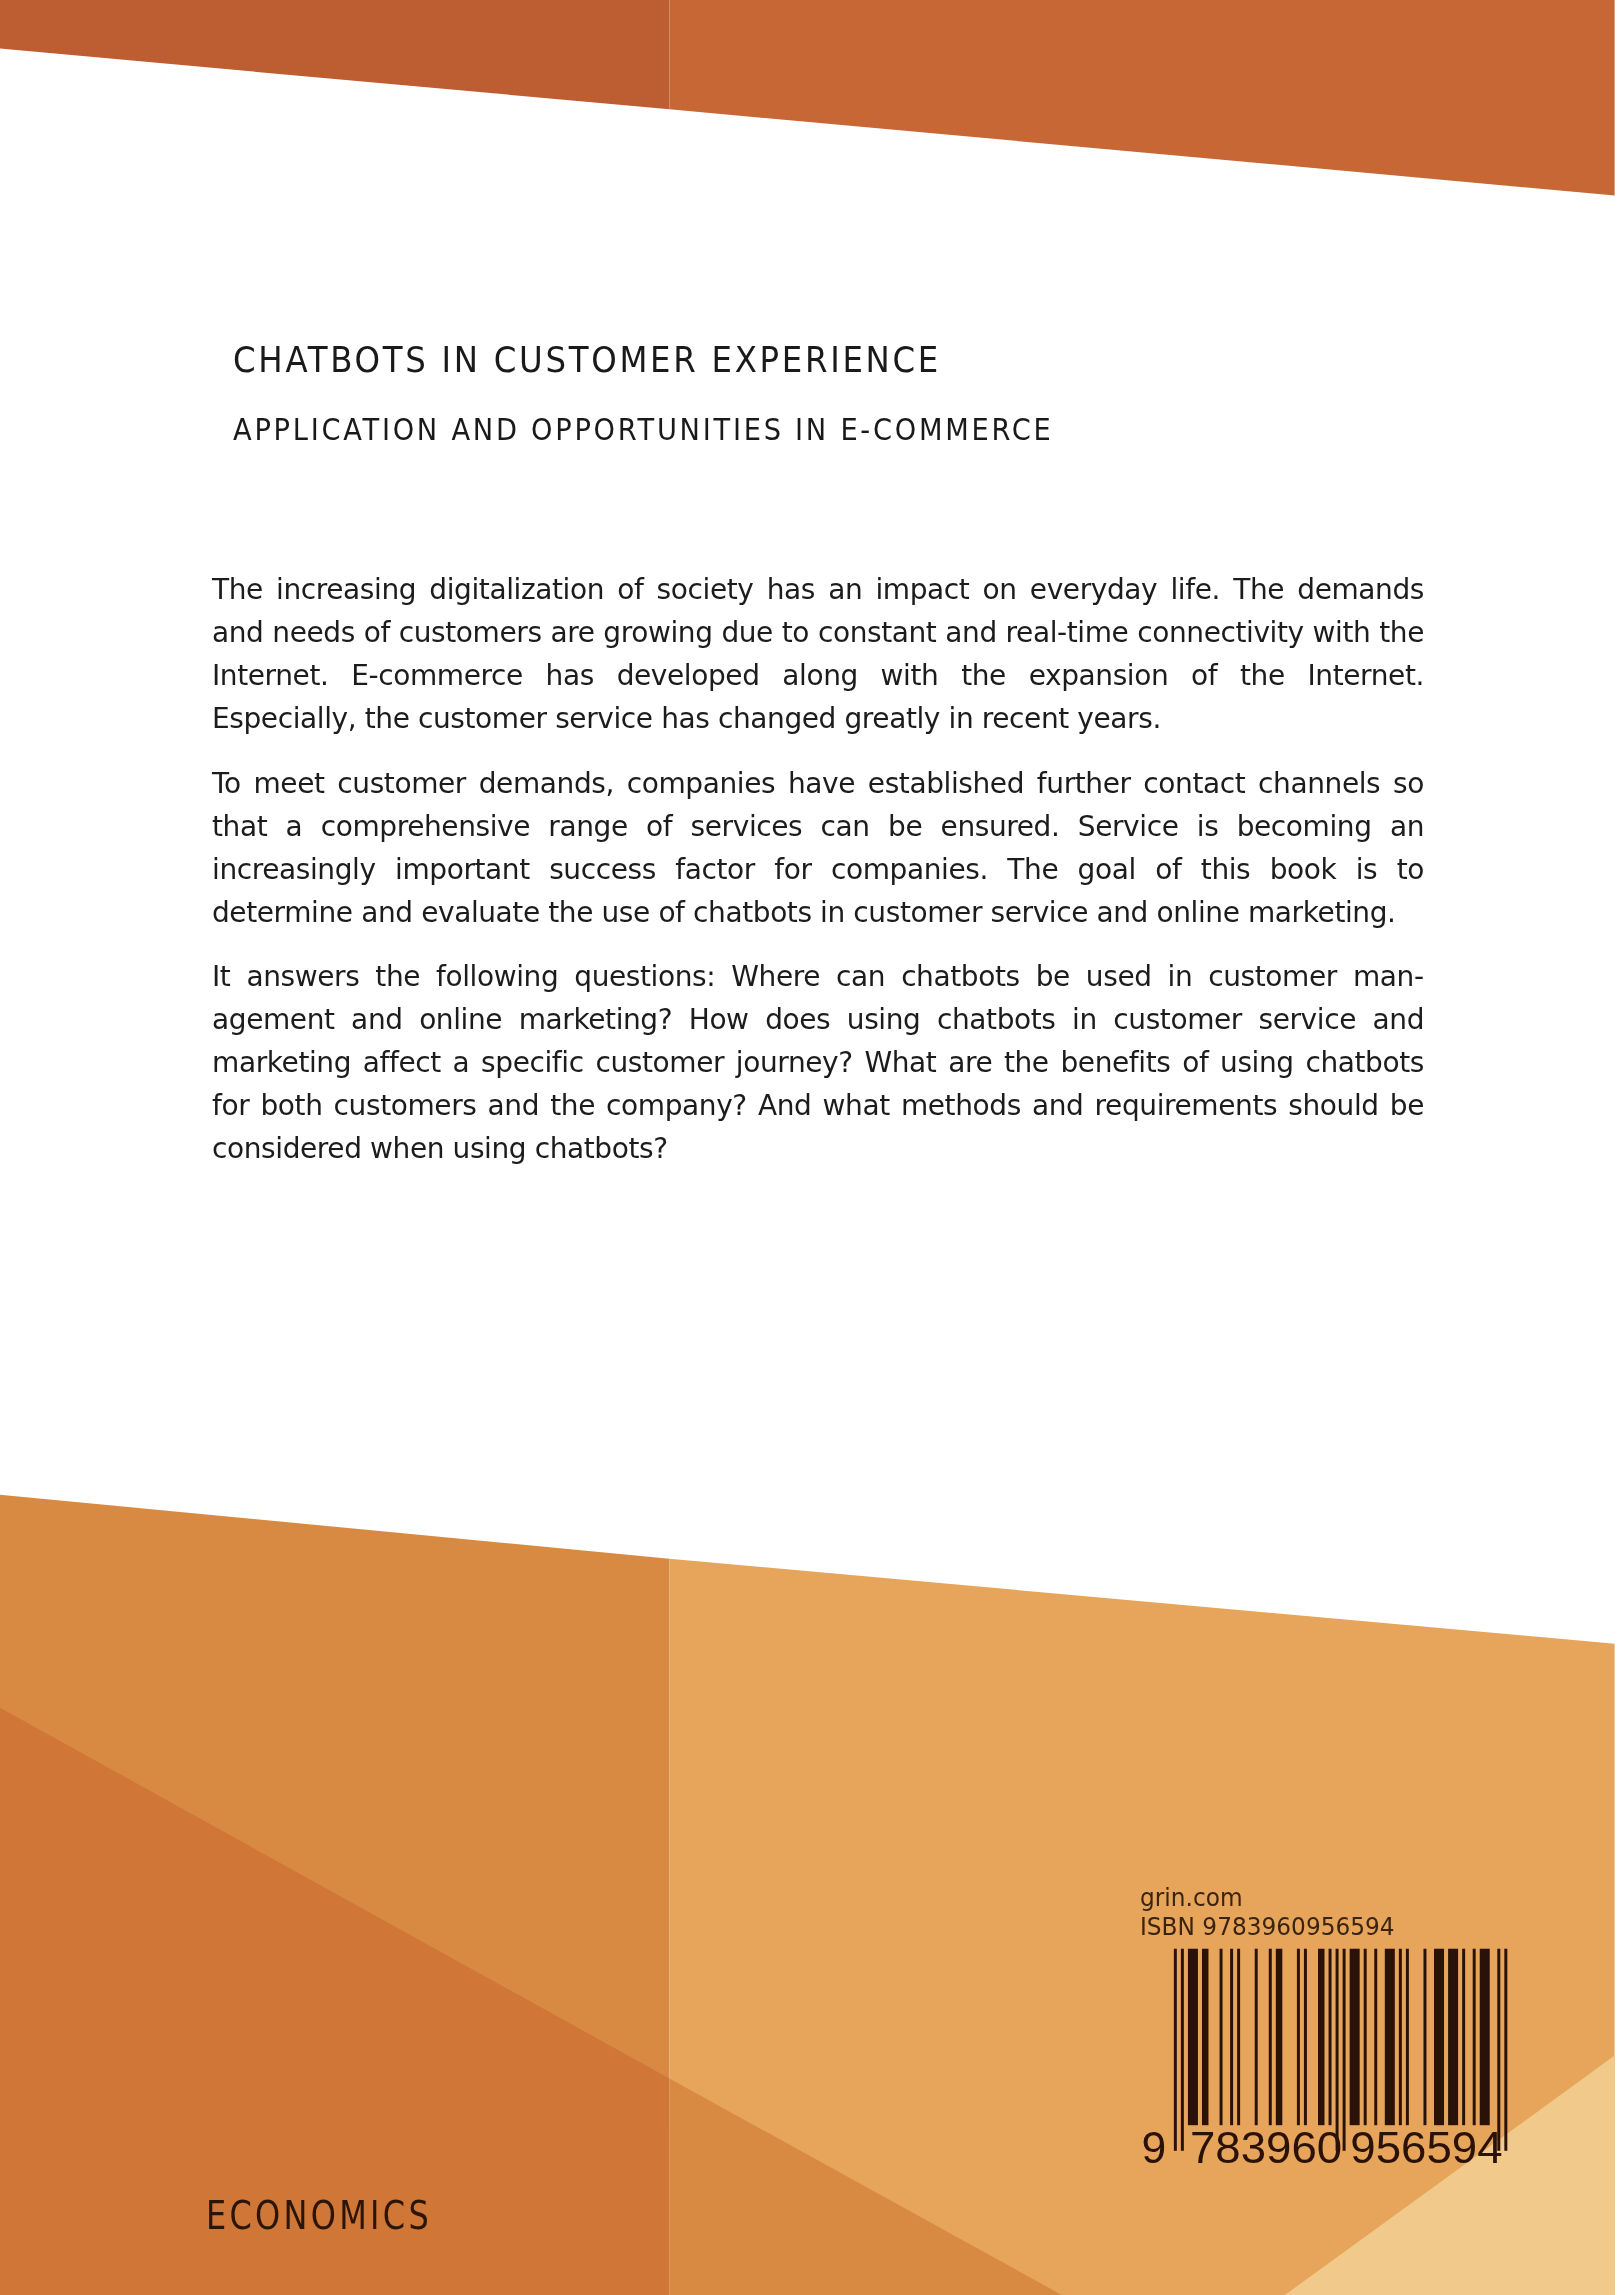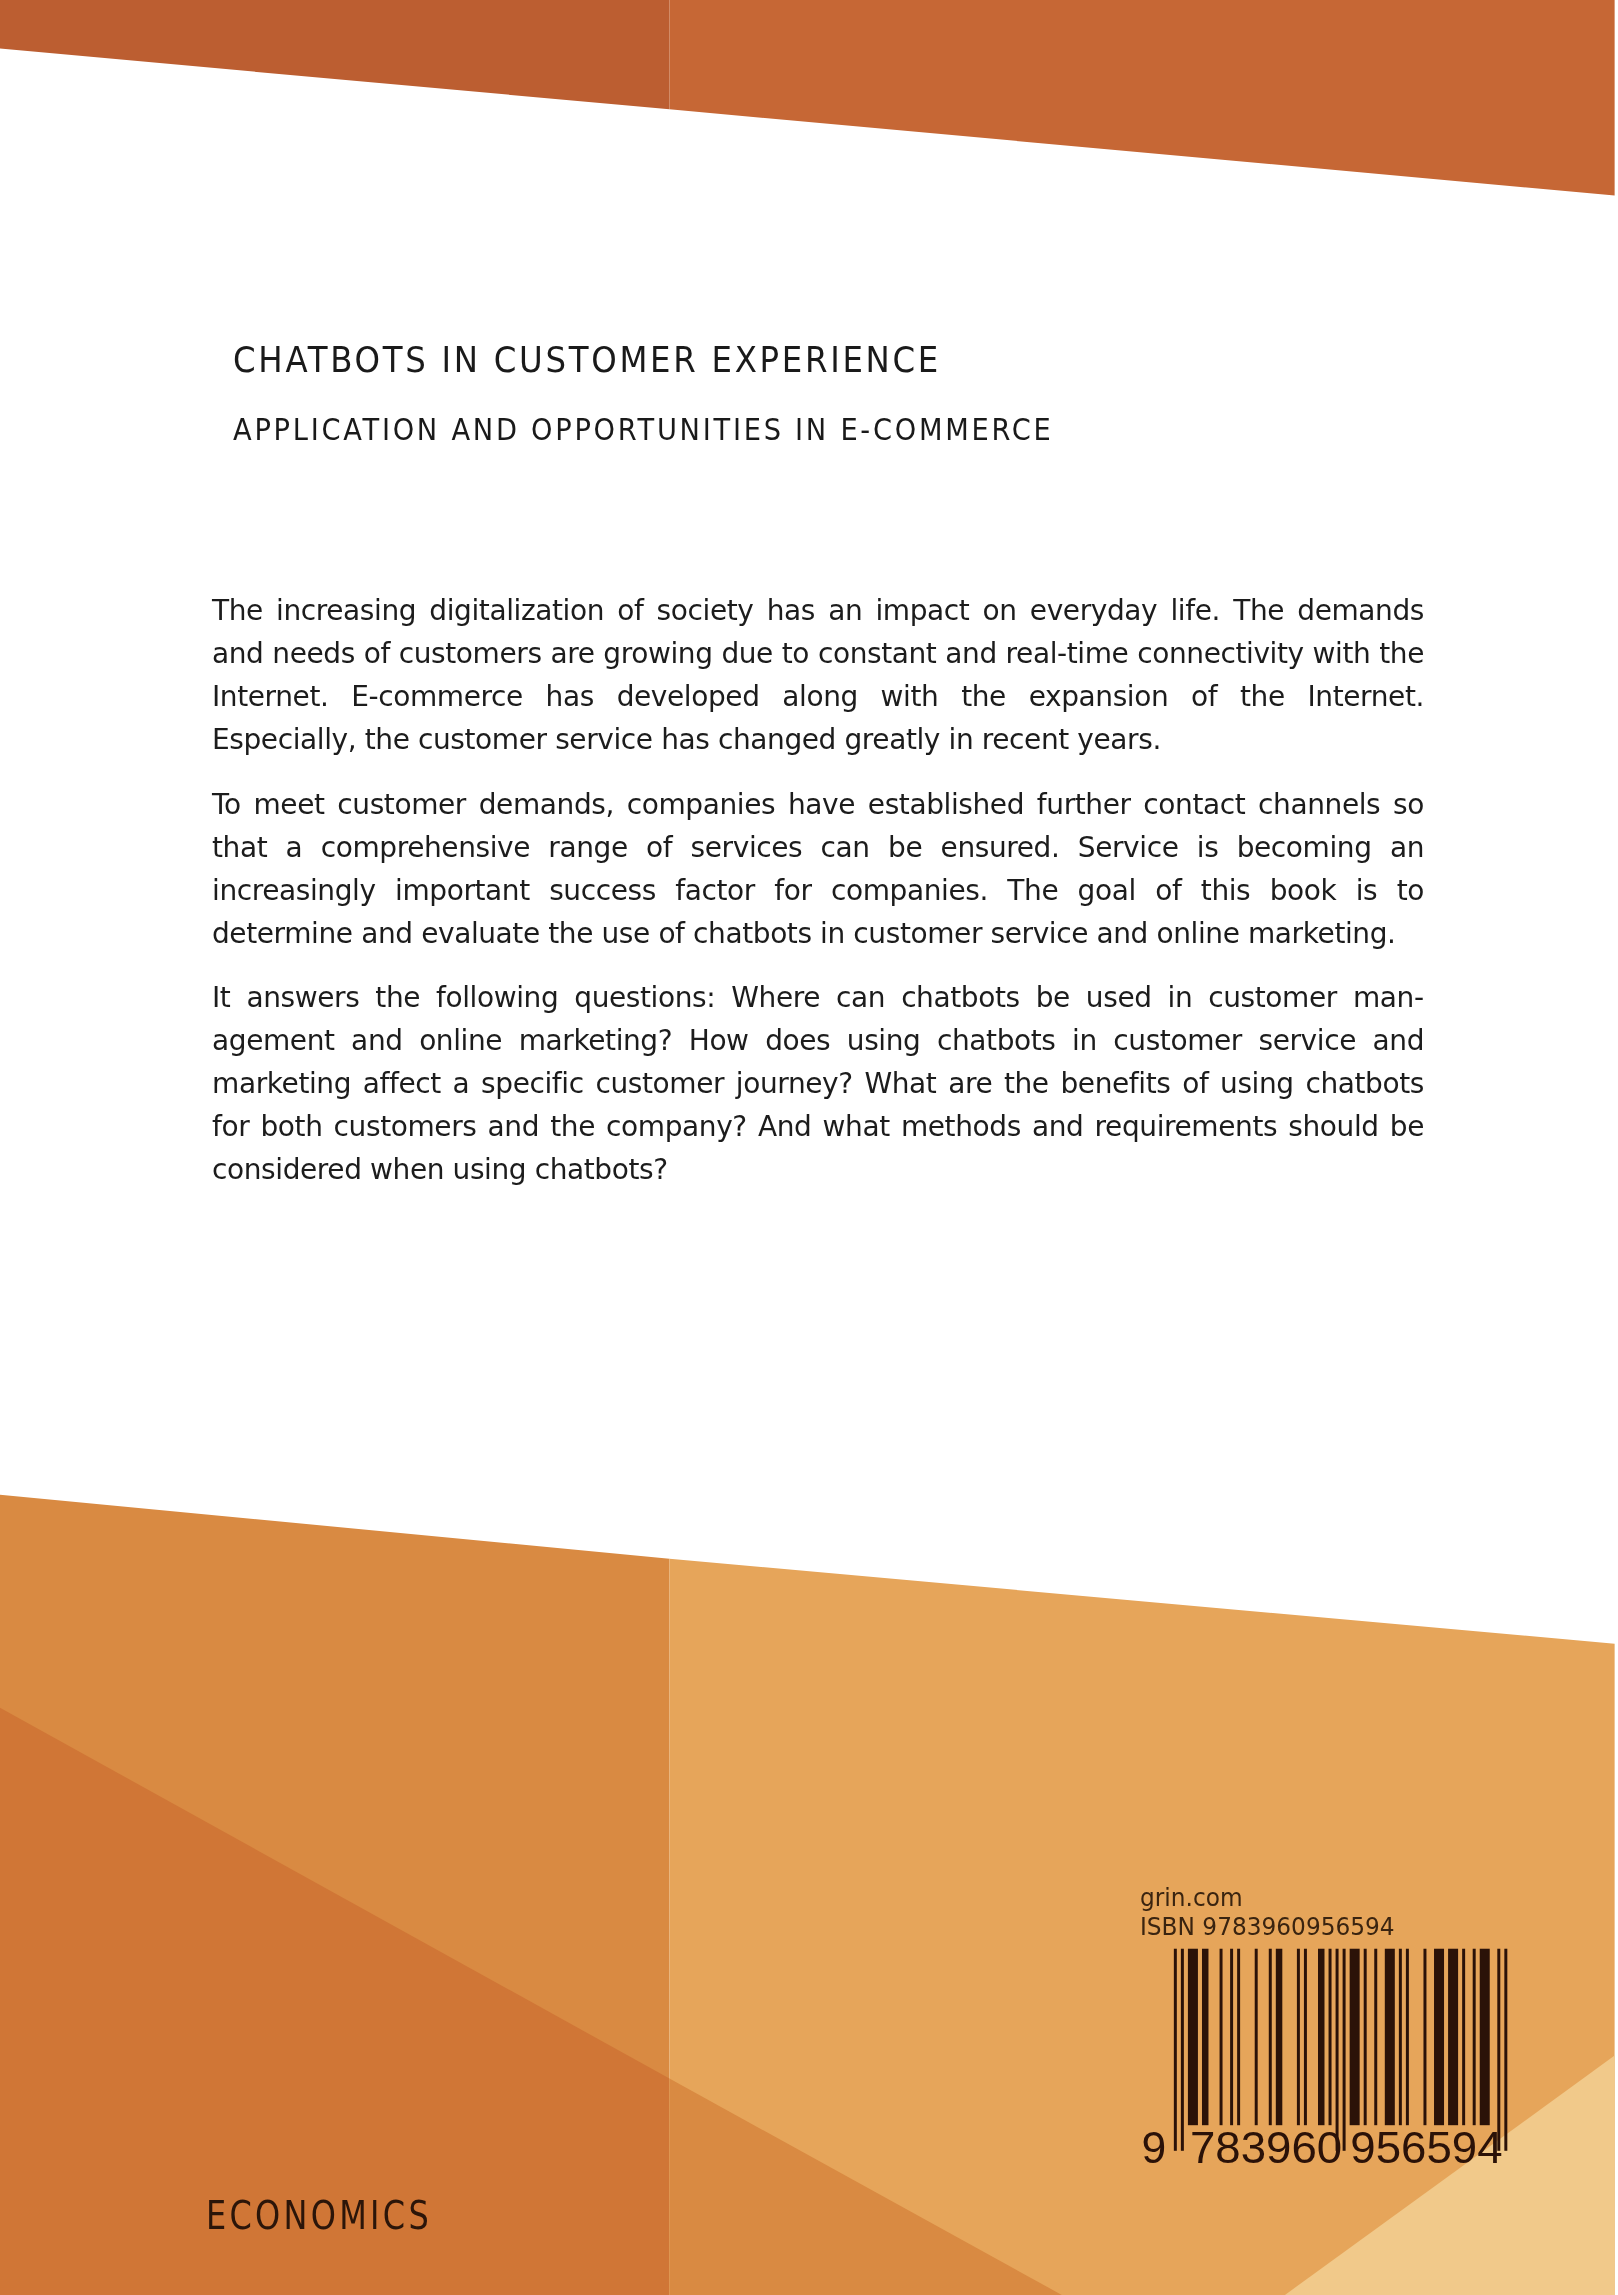--- a/index.html
+++ b/index.html
@@ -17,21 +17,21 @@
       margin: 0; font-weight: normal; line-height: 49px;
     }
     .subtitle {
       position: absolute; left: 233px; top: 409px;
       font-family: "DejaVu Sans", sans-serif;
       font-size: 31px; letter-spacing: 3.1px; color: #1a1a1a;
       white-space: nowrap; transform-origin: 0 0; transform: scaleX(0.88);
       margin: 0; font-weight: normal; line-height: 40px;
     }
     .body-text {
-      position: absolute; left: 212px; top: 589px; width: 1212px;
+      position: absolute; left: 212px; top: 568px; width: 1212px;
       font-family: "DejaVu Sans", sans-serif;
       font-size: 28px; line-height: 43px; color: #1c1c1c;
     }
     .body-text p {
       margin: 0 0 21.6px 0; text-align: justify; text-align-last: left;
       letter-spacing: -0.4px;
     }
     .category {
       position: absolute; left: 206px; top: 2192px;
       font-family: "DejaVu Sans", sans-serif;

